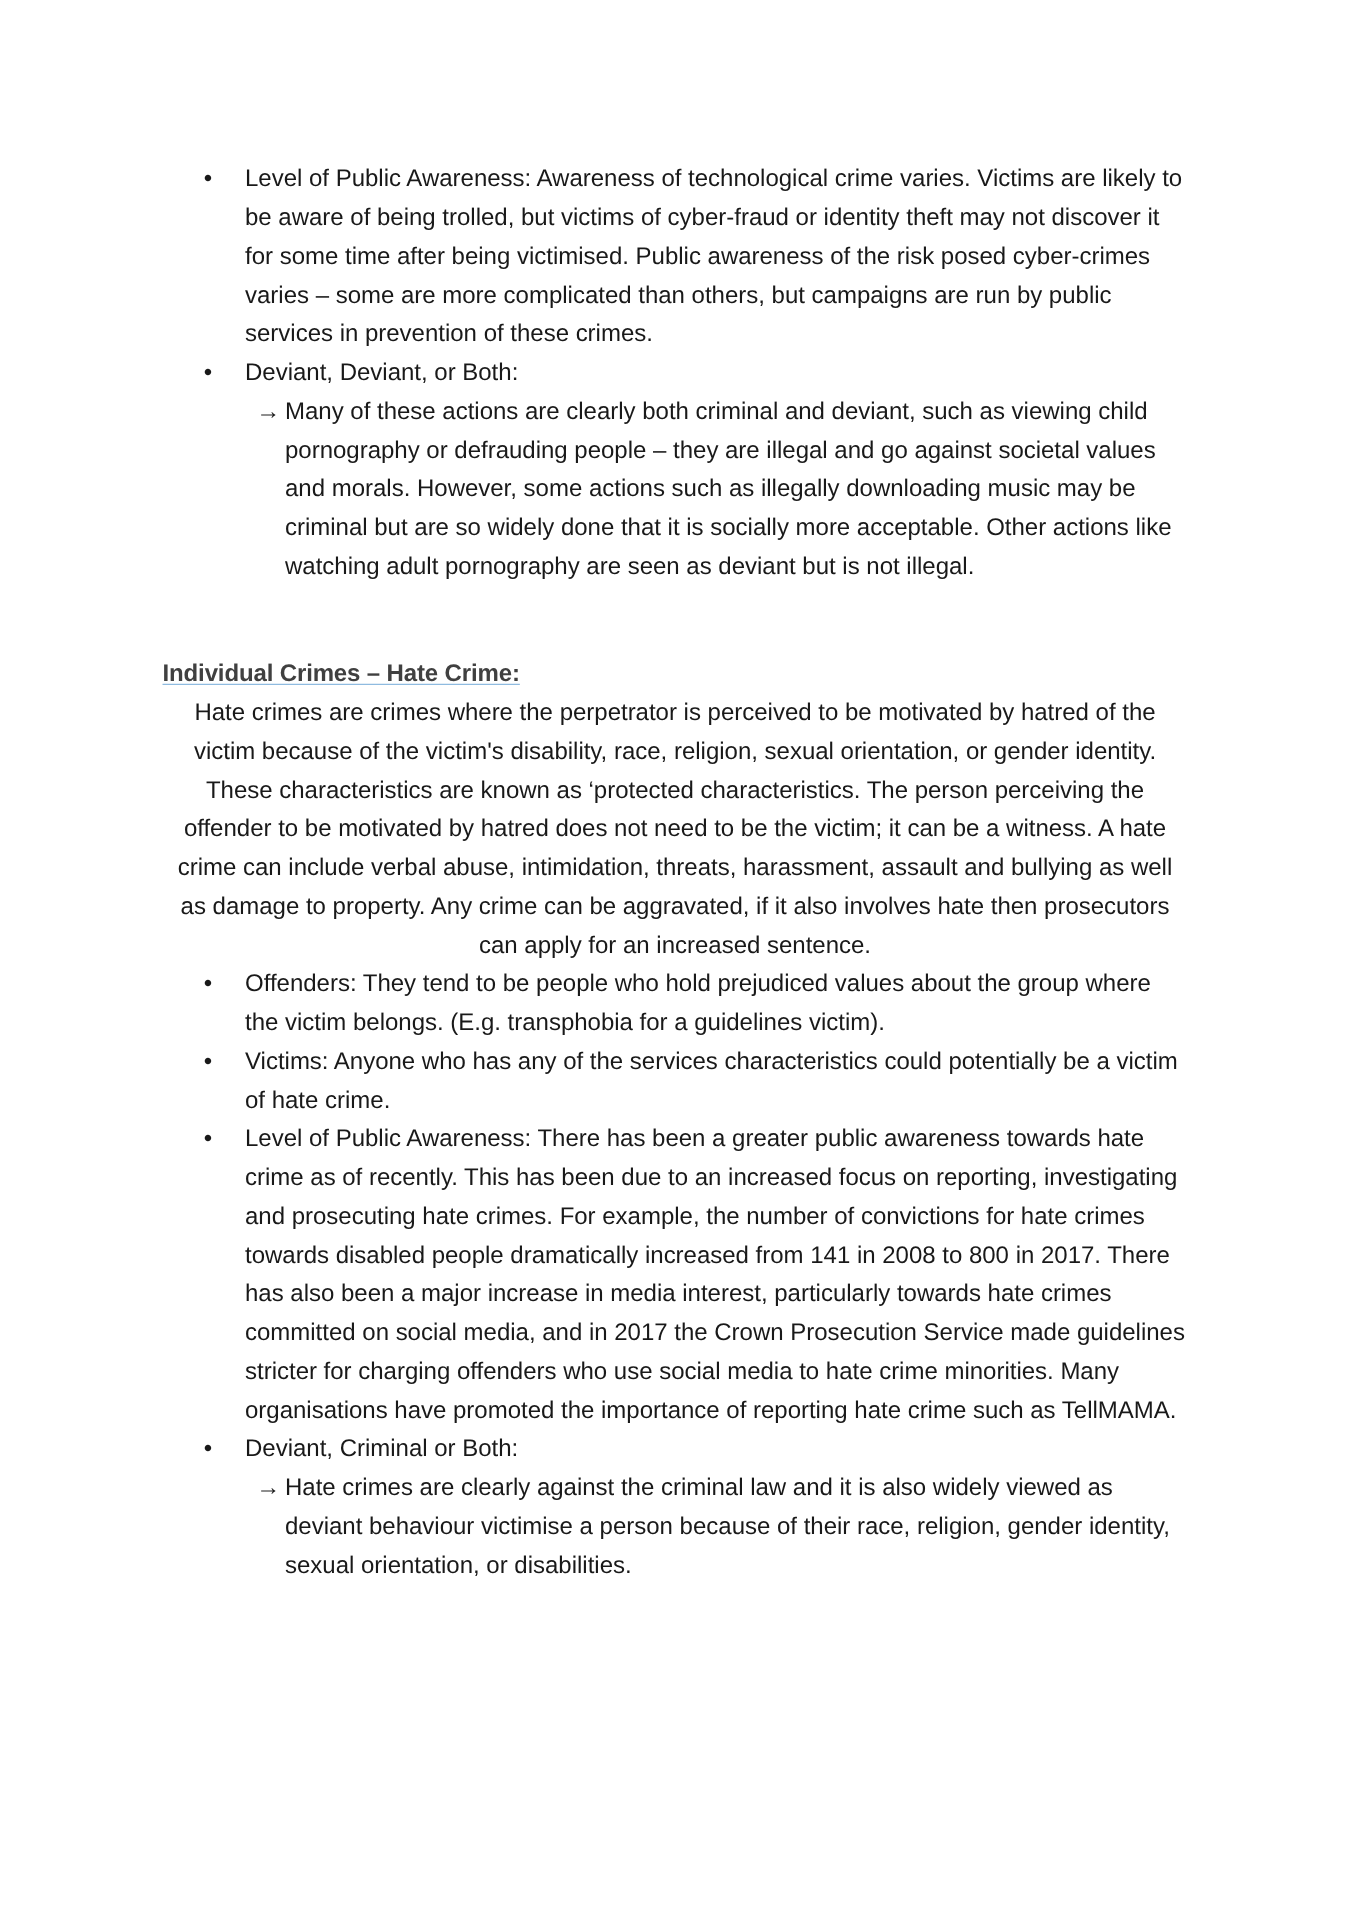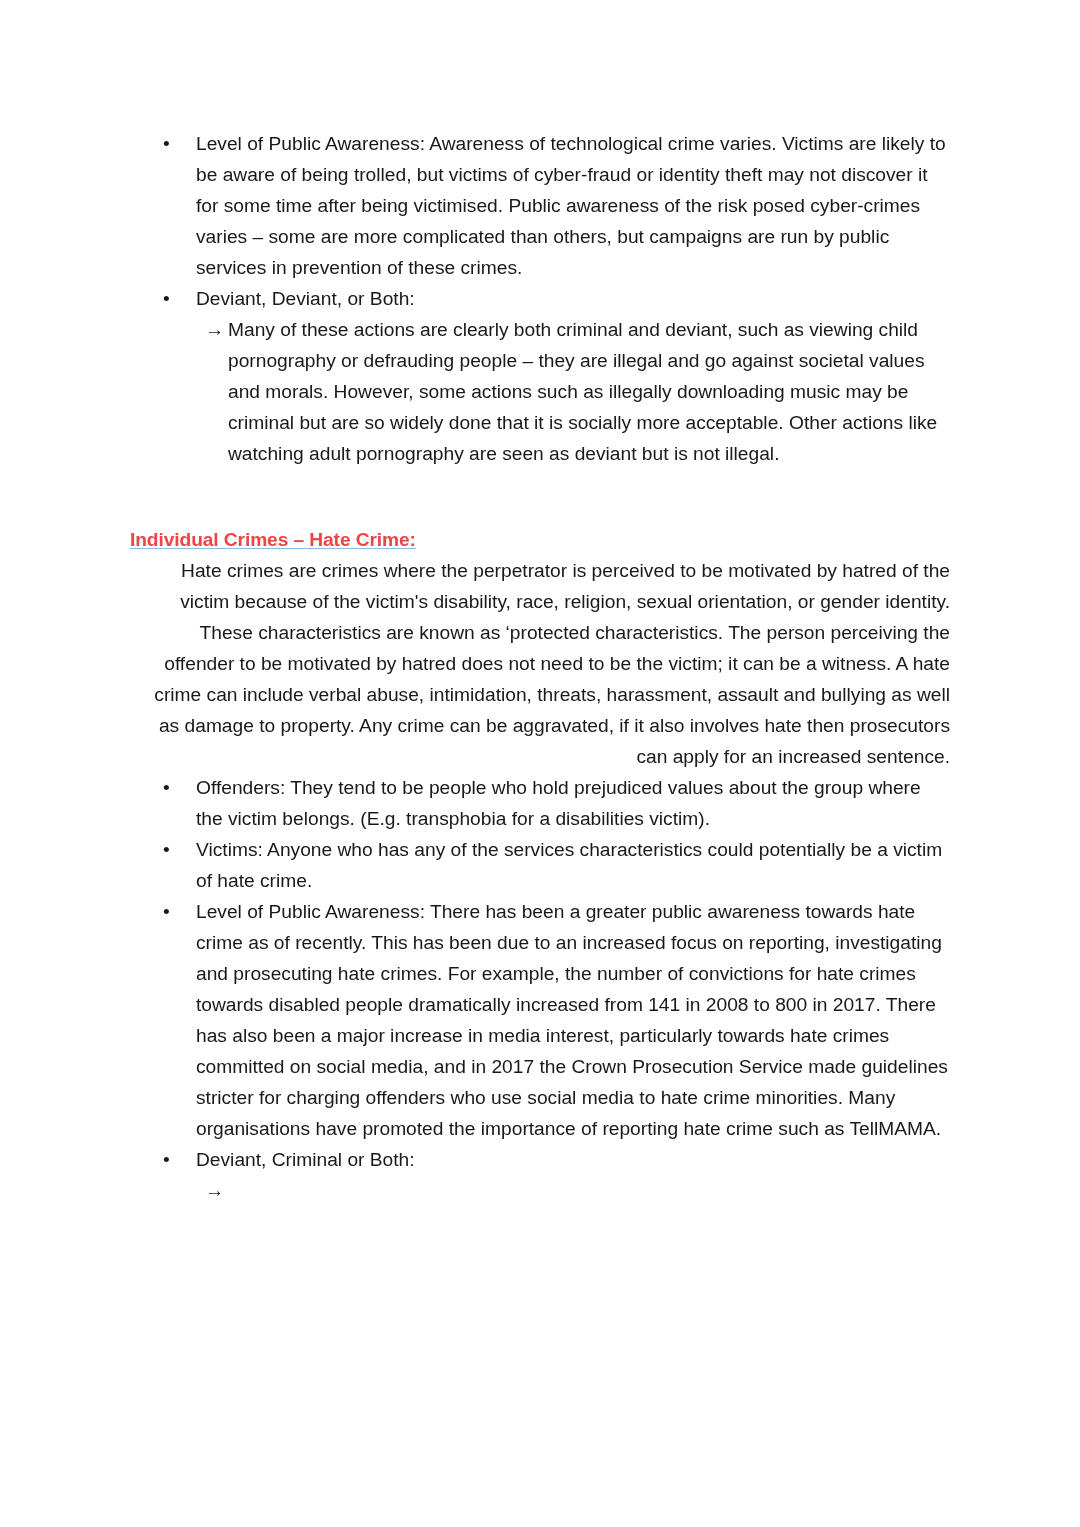--- a/index.html
+++ b/index.html
@@ -27,33 +27,33 @@
 
   .doc-body {
     width: 820px;
     font-size: 19.2px;
     line-height: 31px;
   }
 
   
   .para {
     margin: 0;
-    text-align: right;
+    text-align: center;
     font-size: 19.2px;
     line-height: 31px;
     color: #191919;
   }
 
   
   .section-heading {
     margin: 0;
     font-size: 19.2px;
     line-height: 31px;
     font-weight: bold;
-    color: #ef4444;
+    color: #404040;
     text-decoration: underline;
     text-decoration-color: #8fbbe0;
     text-underline-offset: 2px;
     letter-spacing: -0.1px;
   }
 
   
   .gap-sm { height: 24px; }
   .gap-md { height: 31px; }
 
@@ -136,36 +136,37 @@
     <div class="gap-md"></div>
     <div class="gap-sm"></div>
 
     <p class="section-heading">Individual Crimes – Hate Crime:</p>
 
     <p class="para">Hate crimes are crimes where the perpetrator is perceived to be motivated by hatred of the victim because of the victim's disability, race, religion, sexual orientation, or gender identity. These characteristics are known as ‘protected characteristics. The person perceiving the offender to be motivated by hatred does not need to be the victim; it can be a witness. A hate crime can include verbal abuse, intimidation, threats, harassment, assault and bullying as well as damage to property. Any crime can be aggravated, if it also involves hate then prosecutors can apply for an increased sentence.</p>
 
     <ul class="bullets">
       <li class="bullet-item">
         <span class="marker">•</span>
-        <span class="bullet-text">Offenders: They tend to be people who hold prejudiced values about the group where the victim belongs. (E.g. transphobia for a disabilities victim).</span>
+        <span class="bullet-text">Offenders: They tend to be people who hold prejudiced values about the group where the victim belongs. (E.g. transphobia for a guidelines victim).</span>
       </li>
       <li class="bullet-item">
         <span class="marker">•</span>
         <span class="bullet-text">Victims: Anyone who has any of the services characteristics could potentially be a victim of hate crime.</span>
       </li>
       <li class="bullet-item">
         <span class="marker">•</span>
         <span class="bullet-text">Level of Public Awareness: There has been a greater public awareness towards hate crime as of recently. This has been due to an increased focus on reporting, investigating and prosecuting hate crimes. For example, the number of convictions for hate crimes towards disabled people dramatically increased from 141 in 2008 to 800 in 2017. There has also been a major increase in media interest, particularly towards hate crimes committed on social media, and in 2017 the Crown Prosecution Service made guidelines stricter for charging offenders who use social media to hate crime minorities. Many organisations have promoted the importance of reporting hate crime such as TellMAMA.</span>
       </li>
       <li class="bullet-item">
         <span class="marker">•</span>
         <span class="bullet-text">Deviant, Criminal or Both:</span>
       </li>
     </ul>
 
     <ul class="sublist">
       <li class="sub-item">
         <span class="marker">→</span>
+        <span class="sub-text">Hate crimes are clearly against the criminal law and it is also widely viewed as deviant behaviour victimise a person because of their race, religion, gender identity, sexual orientation, or disabilities.</span>
       </li>
     </ul>
 
   </div>
 </div>
 
 </body></html>

